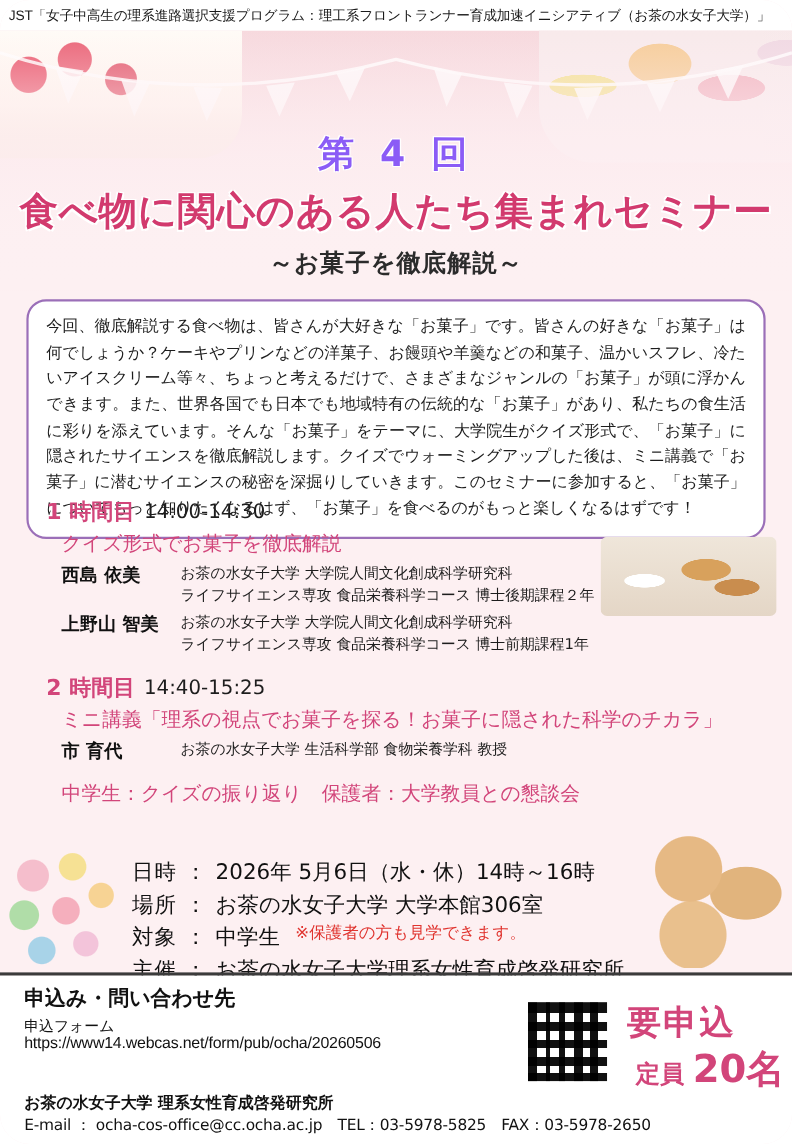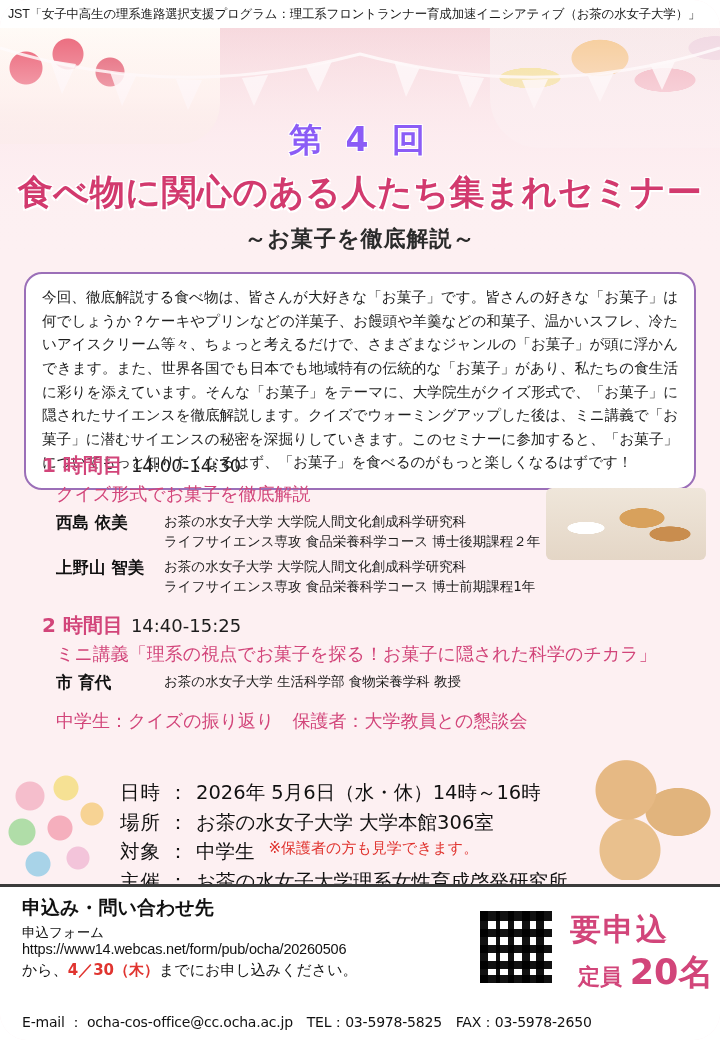--- a/index.html
+++ b/index.html
@@ -449,23 +449,21 @@
       <span class="info-label">主催 ：</span>
       <span class="info-value">お茶の水女子大学理系女性育成啓発研究所</span>
     </div>
   </div>
 
   <div class="footer-sep"></div>
   <div class="footer">
     <div class="footer-title">申込み・問い合わせ先</div>
     <div class="form-label">申込フォーム</div>
     <div class="form-url">https://www14.webcas.net/form/pub/ocha/20260506</div>
-    <div class="form-deadline">
-      <span>から、</span><span class="red">4／30（木）</span><span>までにお申し込みください。</span>
-    </div>
+    <div class="org-line">お茶の水女子大学 理系女性育成啓発研究所</div>
     <div class="contact-line">E-mail ： ocha-cos-office@cc.ocha.ac.jp　TEL：03-5978-5825　FAX：03-5978-2650</div>
     <div class="qr"></div>
     <div class="badge-apply">要申込</div>
     <div class="badge-cap">
       <span>定員</span>
       <span class="num">20名</span>
     </div>
   </div>
 
 </div>

